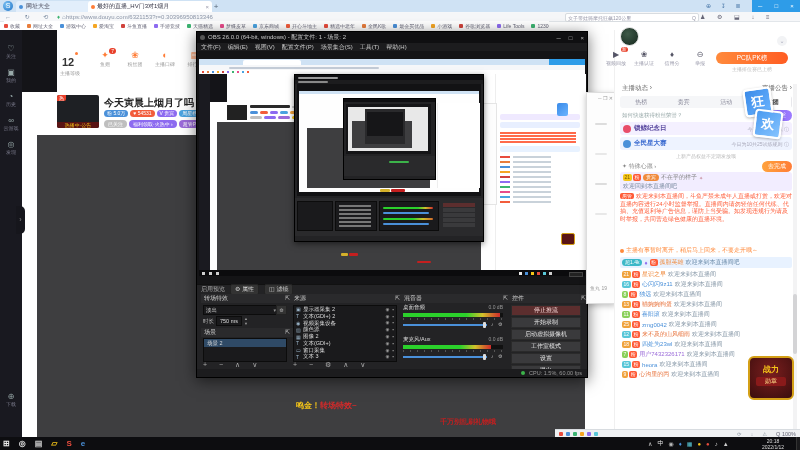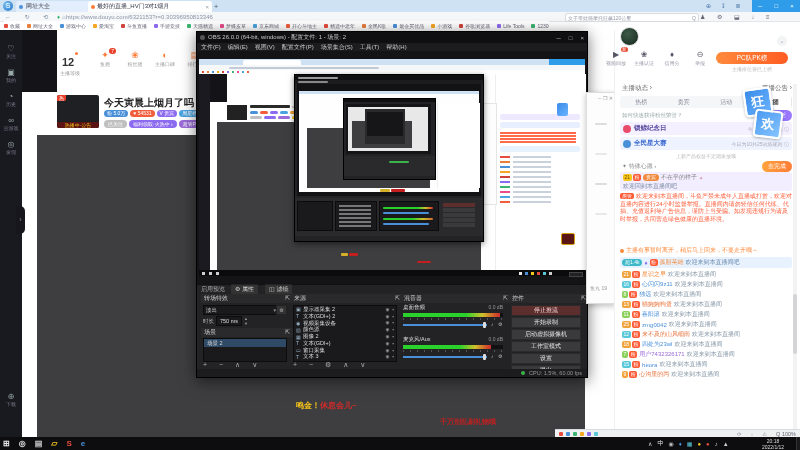--- a/index.html
+++ b/index.html
@@ -194,21 +194,21 @@
     </div>
   <div class="abs flex" id="pills2" style="left:104px;top:120px;">
       <span style="background: rgb(191, 191, 191); color: rgb(255, 255, 255); font-size: 5px; line-height: 8px; padding: 0px 4px; border-radius: 5px; margin-right: 2px; white-space: nowrap;">已关注</span>
       <span style="background: rgb(141, 107, 240); color: rgb(255, 255, 255); font-size: 5px; line-height: 8px; padding: 0px 4px; border-radius: 5px; margin-right: 2px; white-space: nowrap;">福利领取·火热中 ›</span>
       <span style="background: rgb(155, 107, 217); color: rgb(255, 255, 255); font-size: 5px; line-height: 8px; padding: 0px 4px; border-radius: 5px; margin-right: 2px; white-space: nowrap;">超管PK榜·已上榜 ›</span>
       <span style="background: rgb(245, 197, 24); color: rgb(122, 90, 0); font-size: 5px; line-height: 8px; padding: 0px 4px; border-radius: 5px; margin-right: 2px; white-space: nowrap;">53万鱼丸待领取</span>
     </div>
 
   <div class="abs" style="left:37px;top:135px;width:548px;height:302px;background:#3e3e40;"></div>
   <div class="abs" style="left:296px;top:400px;font-size:8px;font-weight:bold;white-space:nowrap;">
-    <span style="color:#f5c518;">鸣金！</span><span style="color:#d42a2a;">休息会儿~</span>
+    <span style="color:#f5c518;">鸣金！</span><span style="color:#d42a2a;">转场特效~</span>
   </div>
   <div class="abs" style="left:440px;top:417px;font-size:7px;font-weight:bold;color:#c41f1f;white-space:nowrap;">千万别乱刷礼物哦</div>
 
   <div class="abs" style="left:196px;top:31px;width:390px;height:345px;background:#232325;box-shadow:0 3px 14px rgba(0,0,0,.55);border:1px solid #000;">
 
     <div class="abs flex" style="left:0;top:0;width:390px;height:11px;background:#0f0f11;padding:0 3px;box-sizing:border-box;">
       <span style="width:5px;height:5px;border-radius:50%;background:#555;margin-right:3px;"></span>
       <span style="font-size:6px;color:#c8c8c8;flex:1;white-space:nowrap;overflow:hidden;">OBS 26.0.0 (64-bit, windows) - 配置文件: 1 - 场景: 2</span>
       <span style="font-size:6px;color:#bbb;margin-right:8px;">─</span>
       <span style="font-size:6px;color:#bbb;margin-right:8px;">□</span>
@@ -673,20 +673,24 @@
 
   <div class="abs" style="left:793px;top:84px;width:4px;height:346px;background:#f3f3f4;">
     <div style="position:absolute;left:0;top:210px;width:4px;height:60px;background:#d4d4d6;border-radius:2px;"></div>
   </div>
 
   <div class="abs" style="left:744px;top:88px;width:40px;height:52px;">
     <div style="position:absolute;left:0;top:0;width:24px;height:24px;background:linear-gradient(135deg,#3a8ae8,#6ab4ff);border:2px solid #fff;border-radius:4px;transform:rotate(-8deg);color:#fff;font-size:13px;font-weight:bold;text-align:center;line-height:24px;box-shadow:0 1px 3px rgba(0,0,0,.3);">狂</div>
     <div style="position:absolute;left:10px;top:22px;width:24px;height:24px;background:linear-gradient(135deg,#4a9af0,#86c4ff);border:2px solid #fff;border-radius:4px;transform:rotate(7deg);color:#fff;font-size:13px;font-weight:bold;text-align:center;line-height:24px;box-shadow:0 1px 3px rgba(0,0,0,.3);">欢</div>
   </div>
 
+  <div class="abs" style="left:748px;top:356px;width:42px;height:40px;background:radial-gradient(circle at 50% 35%,#7a1e1e,#3a0d0d);border:2px solid #d4a017;border-radius:6px;text-align:center;">
+    <div style="font-size:8px;color:#f5c518;font-weight:bold;margin-top:6px;">战力</div>
+    <div style="font-size:6px;color:#ffdf8a;background:#8a1a1a;margin:2px 6px 0;border-radius:2px;">勋章</div>
+  </div>
 
   <div class="abs flex" style="left:555px;top:429px;width:245px;height:8px;background:#eef0f2;border-top:1px solid #d8dce0;padding:0 4px;box-sizing:border-box;">
     <span id="sb-dots" class="flex" style="gap:3px;">
         <span style="width: 4px; height: 4px; background: rgb(232, 76, 61); border-radius: 1px;"></span>
         <span style="width: 4px; height: 4px; background: rgb(74, 144, 217); border-radius: 1px;"></span>
         <span style="width: 4px; height: 4px; background: rgb(60, 179, 113); border-radius: 1px;"></span>
         <span style="width: 4px; height: 4px; background: rgb(245, 166, 35); border-radius: 1px;"></span>
         <span style="width: 4px; height: 4px; background: rgb(141, 107, 240); border-radius: 1px;"></span>
         <span style="width: 4px; height: 4px; background: rgb(88, 199, 216); border-radius: 1px;"></span>
       </span>

